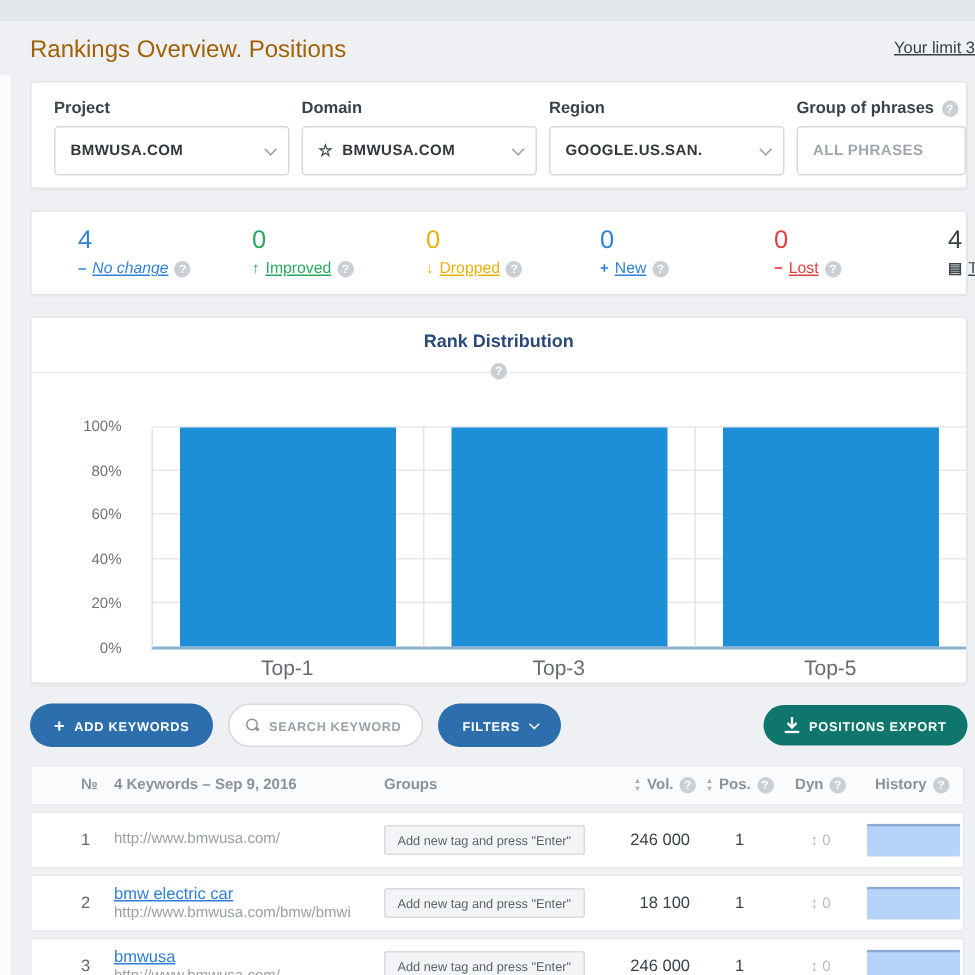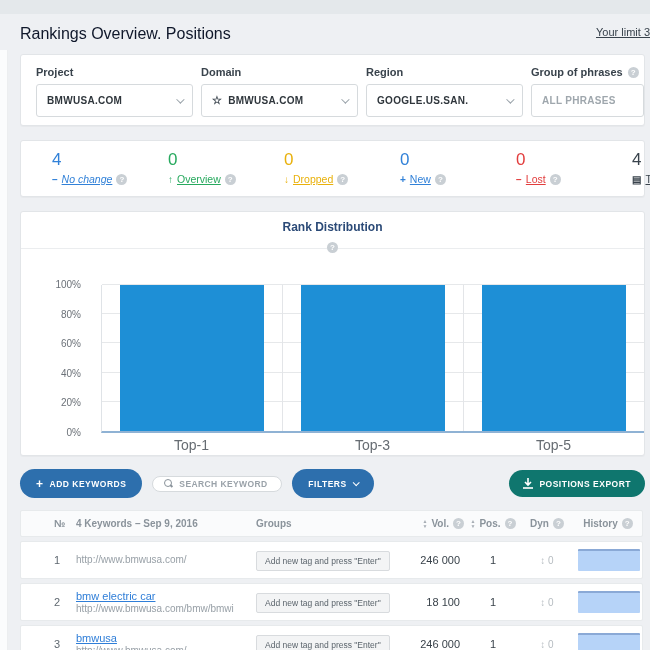--- a/index.html
+++ b/index.html
@@ -7,21 +7,21 @@
   body {
     background:#eef0f3;
     font-family:"Liberation Sans", sans-serif;
     color:#39434c;
     position:relative;
   }
   .topstrip { height:14px; background:#e4e8eb; }
   .left-edge { position:absolute; left:0; top:50px; bottom:0; width:8px; background:#fbfcfd; border-right:1px solid #eceef0; }
 
   .page-head { position:relative; height:40px; display:flex; align-items:center; padding-left:20px; }
-  .page-title { font-size:16px; color:#0f172a; font-weight:400; }
+  .page-title { font-size:16px; color:#a16207; font-weight:400; }
   .limit-link { position:absolute; left:596px; top:12px; font-size:11px; color:#38424c; text-decoration:underline; white-space:nowrap; cursor:pointer; }
 
   .card { background:#fff; border:1px solid #e2e5e8; border-radius:3px; margin-left:20px; width:625px; box-shadow:0 1px 1px rgba(0,0,0,0.03); }
 
   
   .filters-card { height:72px; display:flex; padding:11px 0 0 15px; gap:8px; overflow:hidden; }
   .filter { width:157px; flex:0 0 auto; }
   .filter:last-child { flex:1 1 auto; width:auto; }
   .filter-label { font-size:11px; font-weight:bold; color:#39434c; margin-bottom:6px; display:flex; align-items:center; gap:5px; }
   .selectbox { height:33px; border:1px solid #d6dadd; border-radius:3px; background:#fff; display:flex; align-items:center; padding:0 10px; font-size:10px; font-weight:bold; letter-spacing:.3px; color:#2f363c; cursor:pointer; }
@@ -52,21 +52,21 @@
   .cell { flex:1; position:relative; display:flex; align-items:flex-end; justify-content:center; padding:0 18px; }
   .cell + .cell { border-left:1px solid #e3e5e8; }
   .bar { width:100%; }
   .xlabels { display:flex; margin-left:80px; margin-top:4px; }
   .xlab { flex:1; text-align:center; font-size:14px; color:#666c72; }
 
   
   .toolbar { margin:13px 20px 0 20px; width:625px; display:flex; align-items:center; gap:10px; }
   .btn-blue { height:29px; border:none; border-radius:15px; background:#2d6fad; color:#fff; font-family:"Liberation Sans",sans-serif; font-size:8.5px; font-weight:bold; letter-spacing:.5px; padding:0 16px; display:flex; align-items:center; gap:6px; cursor:pointer; }
   .btn-plus { font-size:12px; font-weight:bold; line-height:1; }
-  .search-pill { height:16px; width:130px; border:1px solid #d6dadd; border-radius:15px; background:#fff; display:flex; align-items:center; padding:0 11px; gap:6px; }
+  .search-pill { height:29px; width:130px; border:1px solid #d6dadd; border-radius:15px; background:#fff; display:flex; align-items:center; padding:0 11px; gap:6px; }
   .search-pill input { border:none; outline:none; width:100%; font-family:"Liberation Sans",sans-serif; font-size:8.5px; font-weight:bold; letter-spacing:.4px; color:#555; background:transparent; }
   .search-pill input::placeholder { color:#9aa2a9; }
   .mag { position:relative; width:9px; height:9px; flex:0 0 auto; }
   .mag::before { content:""; position:absolute; left:0; top:0; width:6px; height:6px; border:1.5px solid #8a939b; border-radius:50%; }
   .mag::after { content:""; position:absolute; left:6px; top:6px; width:3px; height:1.5px; background:#8a939b; transform:rotate(45deg); }
   .chev-white { width:5px; height:5px; border-right:1.5px solid #fff; border-bottom:1.5px solid #fff; transform:rotate(45deg) translateY(-1px); }
   .spacer { flex:1; }
   .btn-export { height:27px; border:none; border-radius:14px; background:#0f766e; color:#fff; font-family:"Liberation Sans",sans-serif; font-size:8.5px; font-weight:bold; letter-spacing:.5px; padding:0 14px; display:flex; align-items:center; gap:6px; cursor:pointer; }
 
   
@@ -140,21 +140,21 @@
     <div class="stat-line">
       <span class="stat-icon tint" style="color: rgb(49, 129, 216);">–</span>
       <span class="stat-link tint" style="color: rgb(49, 129, 216); font-style: italic;">No change</span>
       <span class="help">?</span>
     </div>
   </div>
   <div class="stat">
     <div class="stat-value tint" style="color: rgb(39, 169, 94);">0</div>
     <div class="stat-line">
       <span class="stat-icon tint" style="color: rgb(39, 169, 94);">↑</span>
-      <span class="stat-link tint" style="color: rgb(39, 169, 94);">Overview</span>
+      <span class="stat-link tint" style="color: rgb(39, 169, 94);">Improved</span>
       <span class="help">?</span>
     </div>
   </div>
   <div class="stat">
     <div class="stat-value tint" style="color: rgb(233, 177, 12);">0</div>
     <div class="stat-line">
       <span class="stat-icon tint" style="color: rgb(233, 177, 12);">↓</span>
       <span class="stat-link tint" style="color: rgb(233, 177, 12);">Dropped</span>
       <span class="help">?</span>
     </div>

